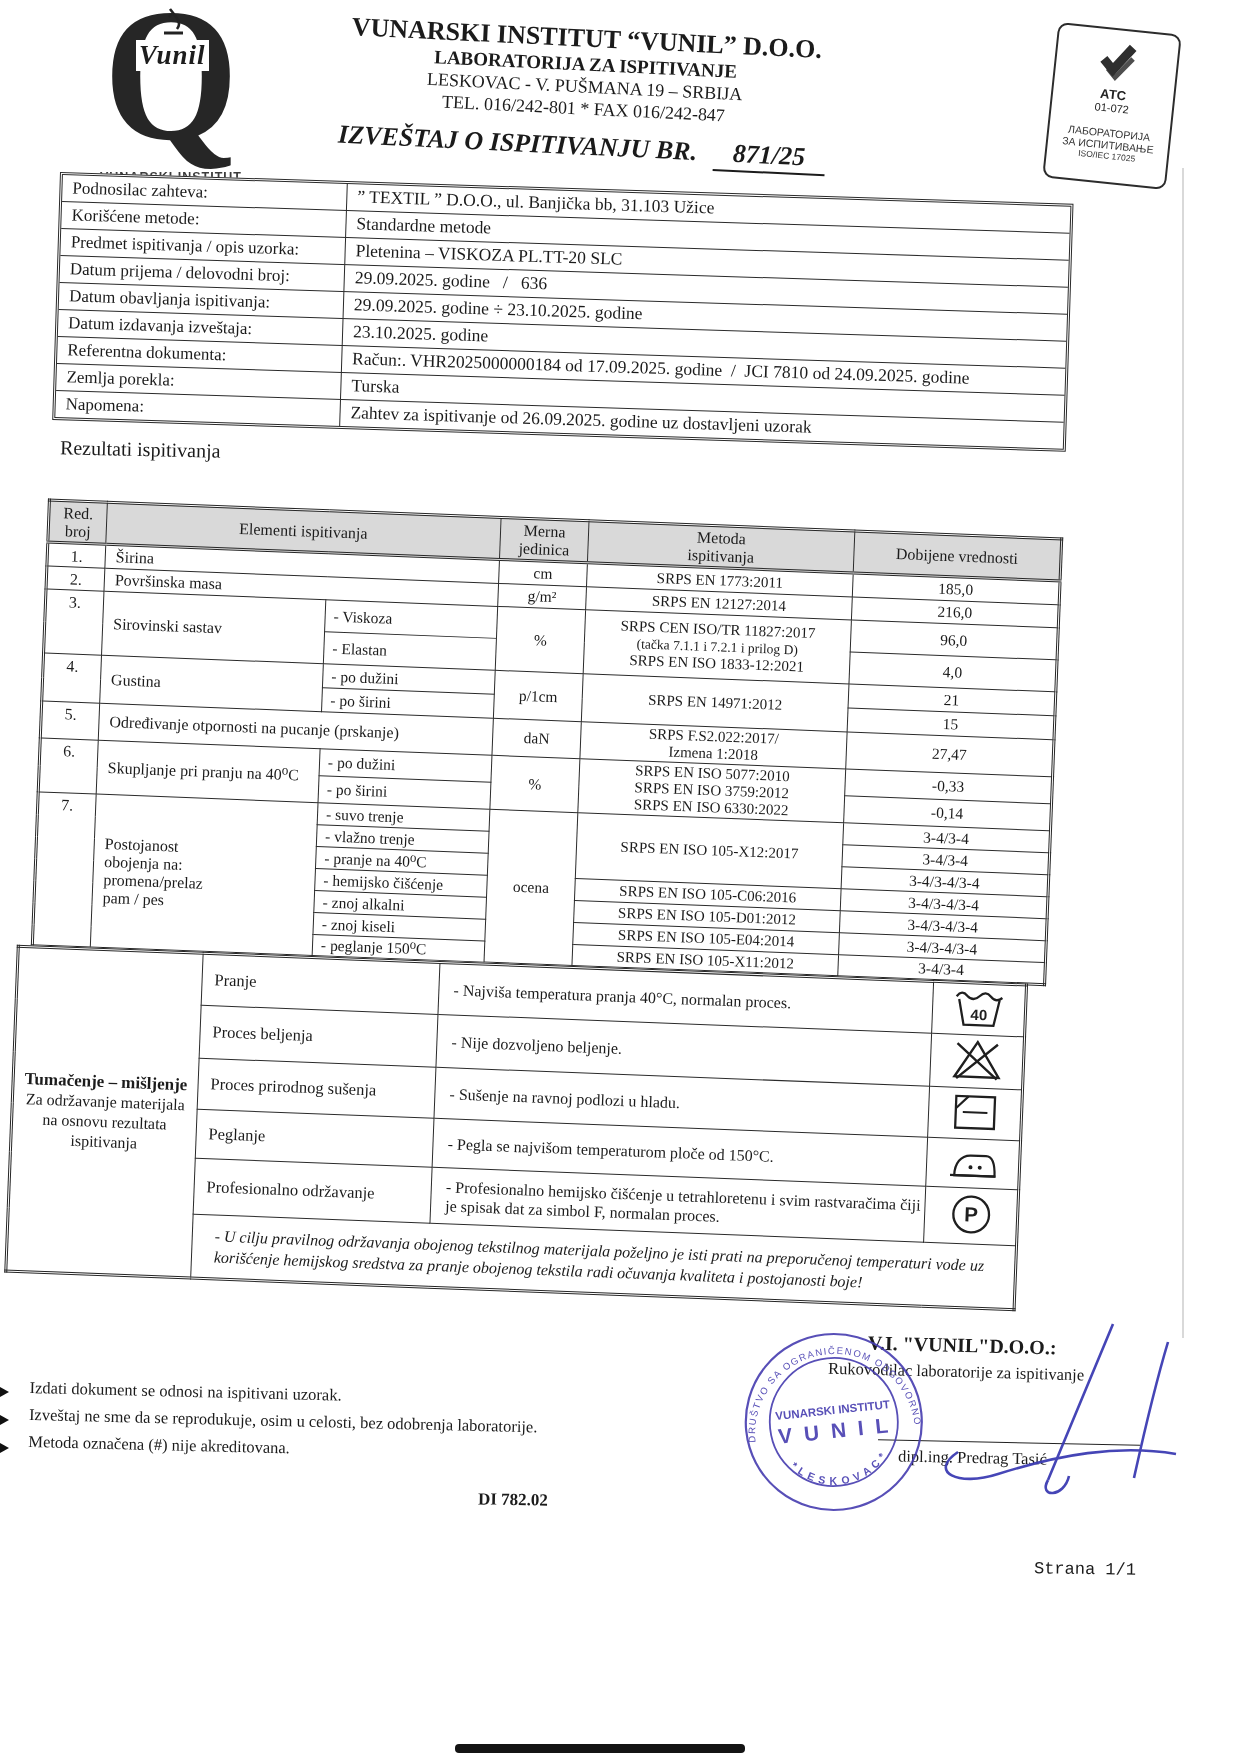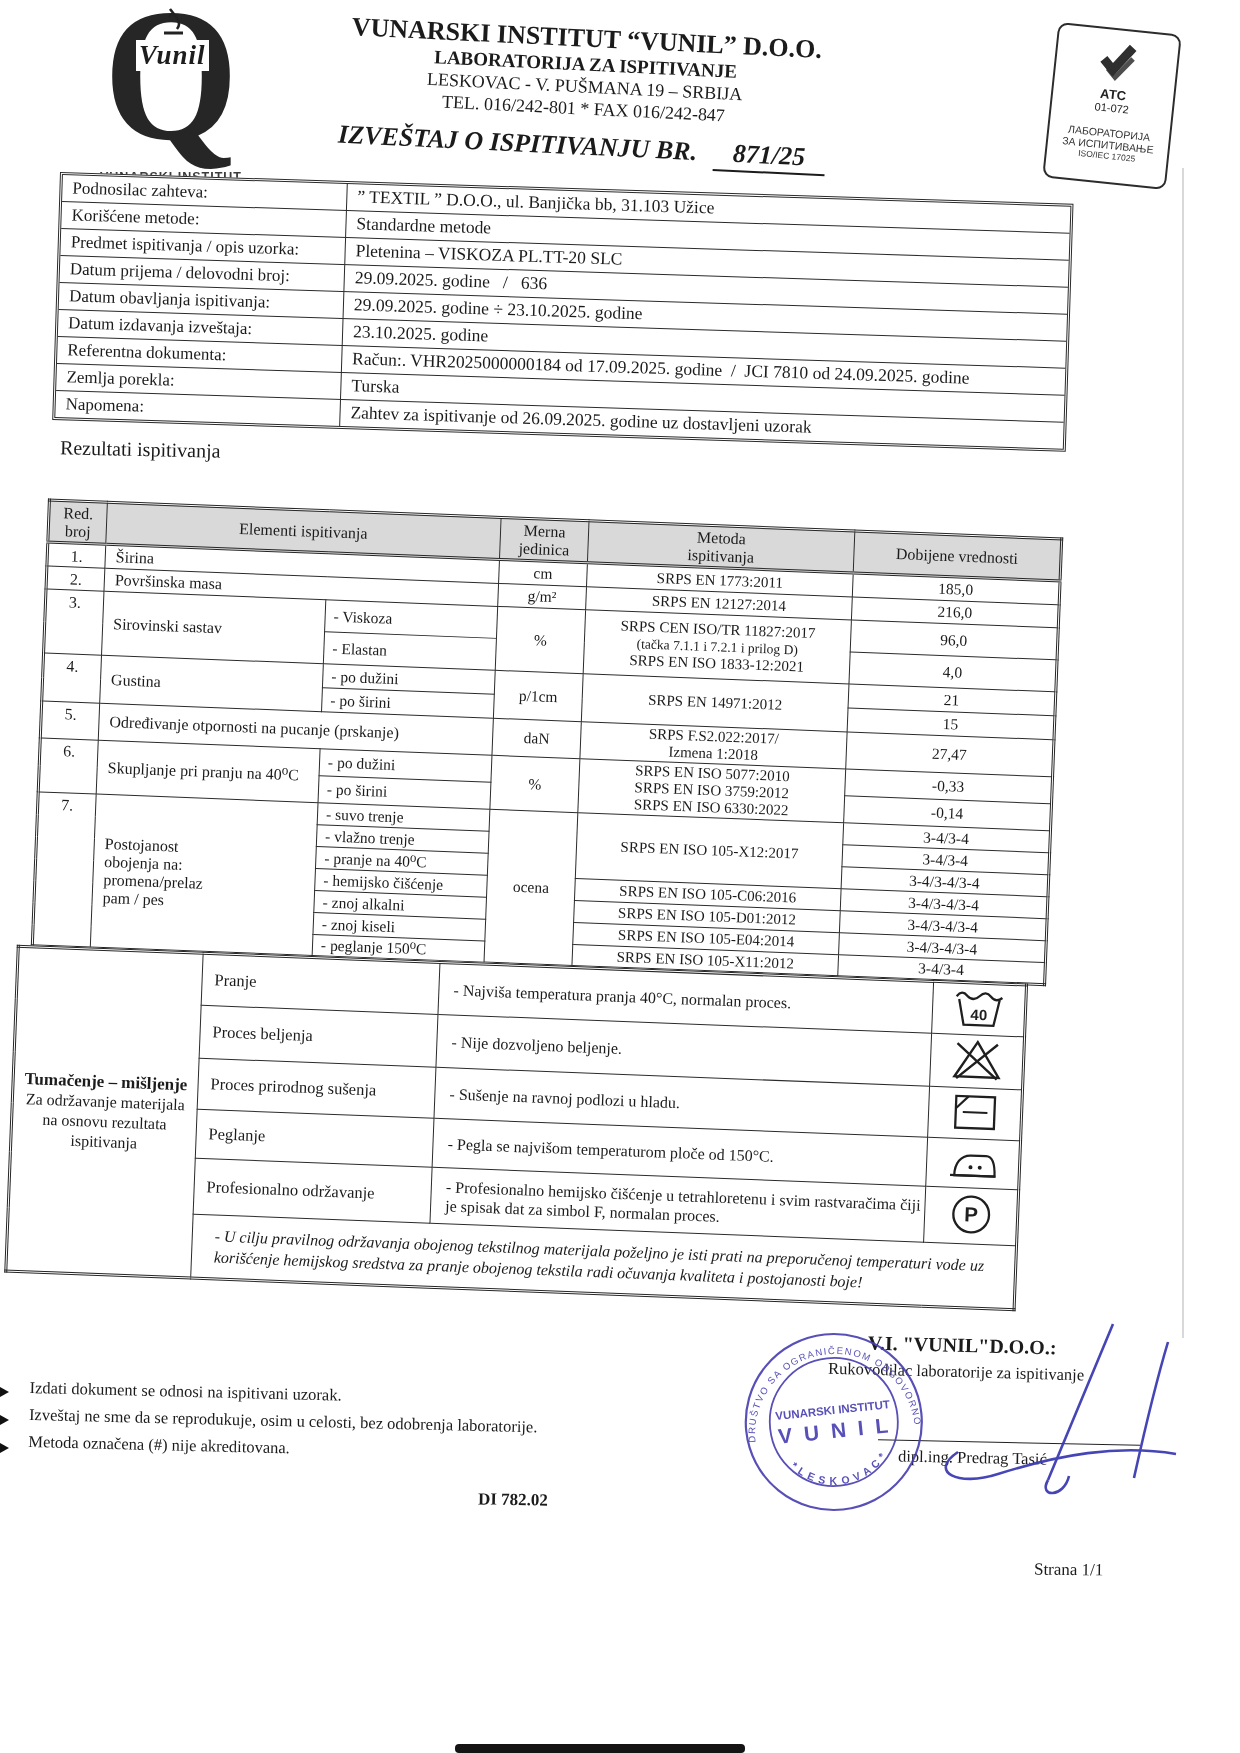--- a/index.html
+++ b/index.html
@@ -80,21 +80,21 @@
   .sig-role{left:828px;top:1362px;font-size:16.5px;transform:rotate(1.5deg);}
   .sig-line{left:878px;top:1442px;width:262px;border-top:1.6px solid #222;transform:rotate(1.2deg);}
   .sig-name{left:898px;top:1448px;font-size:16.5px;transform:rotate(1.2deg);}
   .stamp-wrap{left:732px;top:1322px;transform:rotate(-6deg);opacity:.9;}
   .scribble{left:918px;top:1312px;}
 
   .fnotes{left:30px;top:1374px;width:600px;font-size:16.5px;transform:rotate(1.4deg);transform-origin:0 0;}
   .fnotes div{line-height:27px;}
   .bullet{position:absolute;left:-2px;width:0;height:0;border-top:6px solid transparent;border-bottom:6px solid transparent;border-left:11px solid #111;}
   .doc-code{left:478px;top:1490px;font-size:17px;font-weight:bold;transform:rotate(1deg);}
-  .strana{left:1034px;top:1560px;font-size:17px;transform:rotate(.8deg);}
+  .strana{left:1034px;top:1560px;font-size:17px;transform:rotate(.8deg);font-family:Liberation Mono, monospace;}
   .bottom-bar{left:455px;top:1744px;width:290px;height:9px;background:#141414;border-radius:4px;}
   .edge-line{left:1182px;top:168px;width:2px;height:1170px;background:#cfcfcf;opacity:.8;}
 </style>
 </head>
 <body>
 
 <div class="abs logo-block">
   <div class="logo-qwrap">
     <span class="logo-q">Q</span>
     <svg class="logo-scope" width="26" height="30" viewBox="0 0 26 30">

